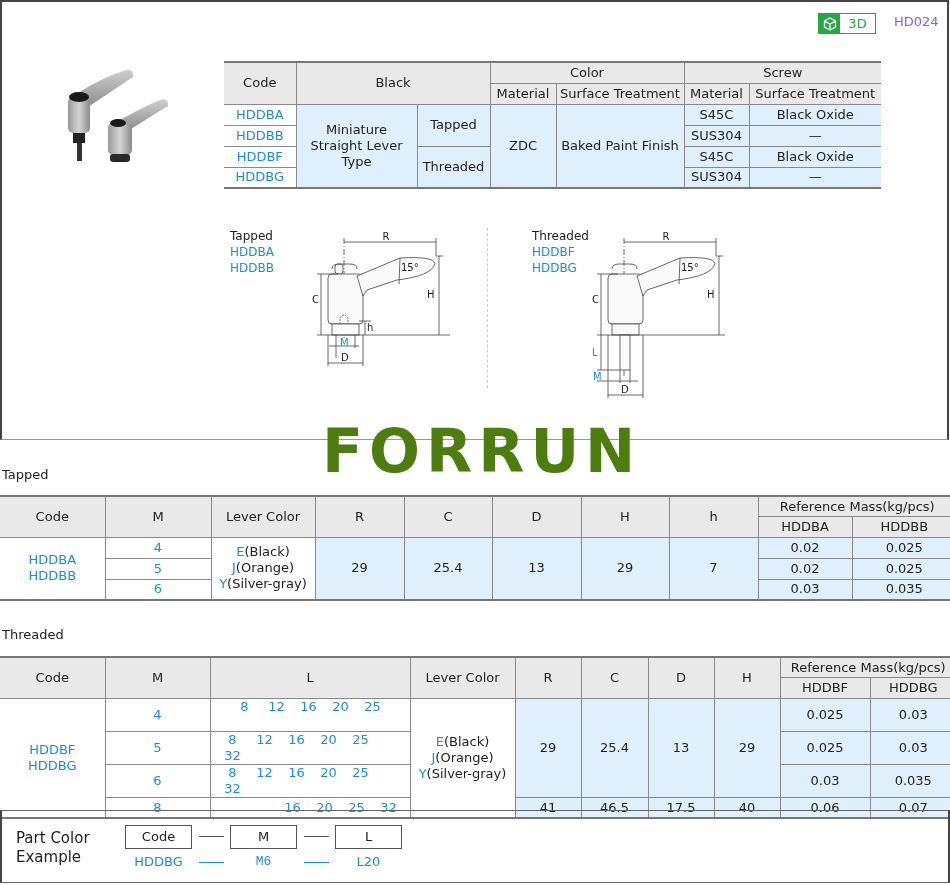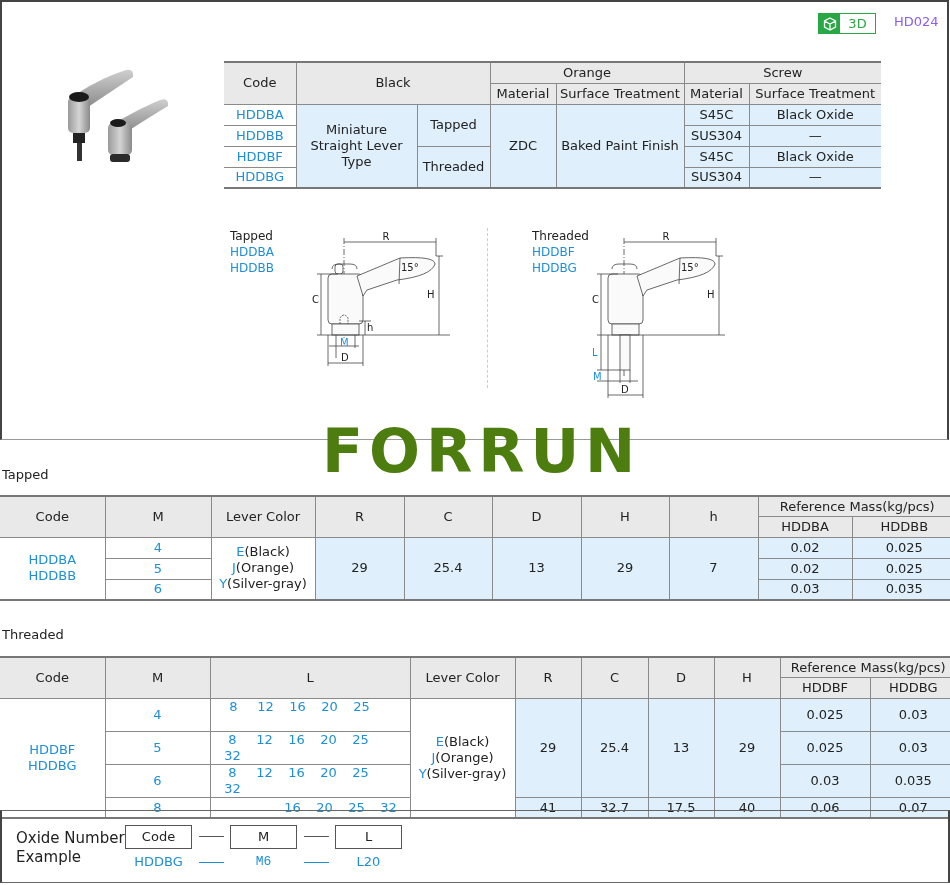--- a/index.html
+++ b/index.html
@@ -92,21 +92,21 @@
       <col style="width:73px">
       <col style="width:66px">
       <col style="width:128px">
       <col style="width:65px">
       <col style="width:132px">
   </colgroup>
   <tbody>
       <tr>
     <th rowspan="2">Code</th>
     <th rowspan="2" colspan="2">Black</th>
-    <th colspan="2">Orange</th>
+    <th colspan="2">Color</th>
     <th colspan="2">Screw</th>
   </tr>
   <tr>
     <th>Material</th>
     <th>Surface Treatment</th>
     <th>Material</th>
     <th>Surface Treatment</th>
   </tr>
   <tr>
     <td class="blue">HDDBA</td>
@@ -322,21 +322,21 @@
   <tr class="h2">
     <th>HDDBF</th>
     <th>HDDBG</th>
   </tr>
   <tr>
     <td rowspan="4" class="blue">
       <div>HDDBF</div>
       <div>HDDBG</div>
     </td>
     <td class="blue">4</td>
-    <td class="blue" style="text-align:left;padding-left:7px">
+    <td class="blue" style="text-align:left;padding-left:18px">
       <span class="lval">8</span><span class="lval">12</span><span class="lval">16</span><span class="lval">20</span><span class="lval">25</span><span class="lval"></span>
     </td>
     <td rowspan="4">
       <div><span class="blue">E</span><span>(Black)</span></div>
       <div><span class="blue">J</span><span>(Orange)</span></div>
       <div><span class="blue">Y</span><span>(Silver-gray)</span></div>
     </td>
     <td rowspan="3" class="lb">29</td>
     <td rowspan="3" class="lb">25.4</td>
     <td rowspan="3" class="lb">13</td>
@@ -359,32 +359,32 @@
     </td>
     <td class="lb">0.03</td>
     <td class="lb">0.035</td>
   </tr>
   <tr>
     <td class="blue">8</td>
     <td class="blue" style="text-align:left;">
       <span class="lval"></span><span class="lval"></span><span class="lval">16</span><span class="lval">20</span><span class="lval">25</span><span class="lval">32</span>
     </td>
     <td class="lb">41</td>
-    <td class="lb">32.7</td>
+    <td class="lb">46.5</td>
     <td class="lb">17.5</td>
     <td class="lb">40</td>
     <td class="lb">0.06</td>
     <td class="lb">0.07</td>
   </tr>
 </tbody>
   </table>
 
 <div class="pn-box">
   <div class="pn-title">
-    <div>Oxide Number</div>
+    <div>Part Color</div>
     <div>Example</div>
   </div>
   <div class="pn-cell" style="left:123px;width:67px;">Code</div>
   <div class="pn-dash" style="left:197px;top:25px;width:25px;"></div>
   <div class="pn-cell" style="left:228px;width:67px;">M</div>
   <div class="pn-dash" style="left:302px;top:25px;width:25px;"></div>
   <div class="pn-cell" style="left:333px;width:67px;">L</div>
 
   <div class="pn-ex" style="left:123px;width:67px;">HDDBG</div>
   <div class="pn-exdash" style="left:197px;width:25px;"></div>

